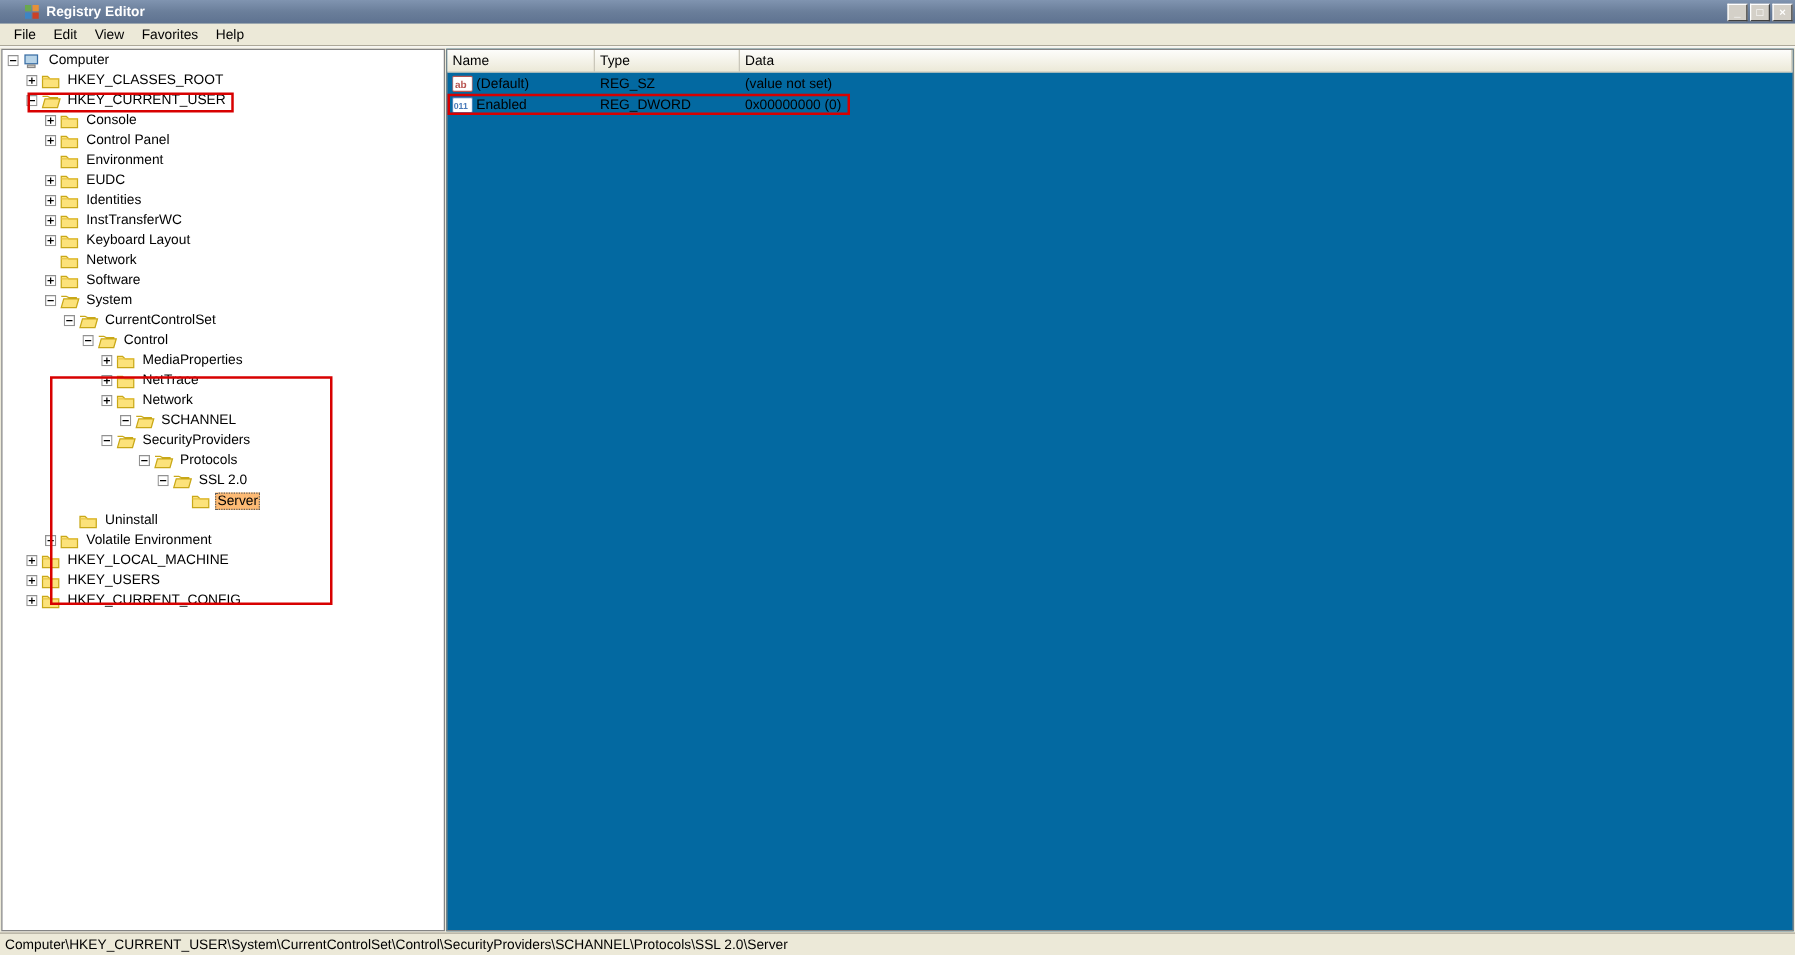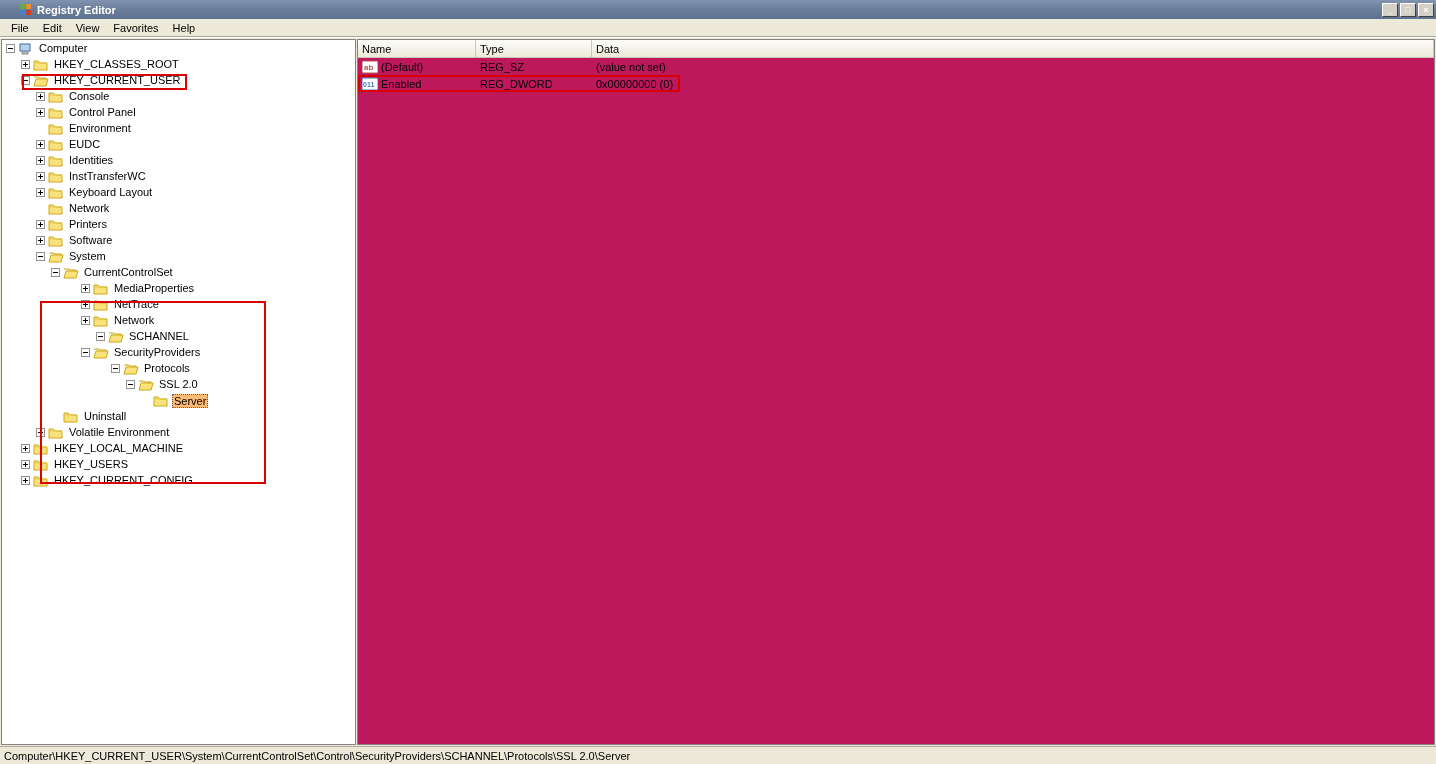--- a/index.html
+++ b/index.html
@@ -22,21 +22,21 @@
   padding-left: 19px;
   font-weight: bold;
 }
 .titlebar .icon { width:14px; height:14px; margin-right:4px; display:inline-flex;align-items:center;justify-content:center;}
 .titlebar .controls { margin-left:auto; display:flex; gap:2px; padding-right:2px;}
 .winbtn { width:16px;height:14px;background:#d4d0c8;border:1px solid #404040;border-top-color:#fff;border-left-color:#fff;font-size:9px;display:flex;align-items:center;justify-content:center;font-family:Arial;}
 .menubar { background:#ece9d8; height:18px; display:flex; align-items:center; padding-left:4px; border-bottom:1px solid #aca899;}
 .menubar span { padding:2px 7px; cursor:default;}
 .content { flex:1; display:flex; min-height:0; border-top:1px solid #fff;}
 .tree-pane { width:355px; background:#fff; border:1px solid #848484; margin:1px; overflow:auto; position:relative;}
-.list-pane { flex:1; background:#be185d; border:1px solid #848484; margin:1px 1px 1px 0; display:flex; flex-direction:column;}
+.list-pane { flex:1; background:#0369a1; border:1px solid #848484; margin:1px 1px 1px 0; display:flex; flex-direction:column;}
 .list-header { display:flex; background:#ece9d8; border-bottom:1px solid #cac7ba; height:18px;}
 .col { border-right:1px solid #cac7ba; padding:2px 4px; display:flex; align-items:center; background:linear-gradient(to bottom,#fdfdfb,#ece9d8);}
 .col-name{width:118px;} .col-type{width:116px;} .col-data{flex:1;}
 .rows { flex:1; position:relative;}
 .row { display:flex; height:17px; align-items:center;}
 .cell-name{width:118px;padding-left:4px;display:flex;align-items:center;gap:3px;}
 .cell-type{width:116px;padding-left:4px;}
 .cell-data{flex:1;padding-left:4px;}
 .statusbar { height:18px; border-top:1px solid #aca899; background:#ece9d8; padding:2px 4px; display:flex;align-items:center;}
 .tree { padding:2px; user-select:none;}
@@ -268,34 +268,20 @@
           <span class="expander">
             <svg width="9" height="9">
               <use href="#plus"></use>
             </svg>
           </span>
           <span class="folder-icon">
             <svg width="16" height="14">
               <use href="#folder"></use>
             </svg>
           </span>
-          <span class="node-label">Printers</span>
-        </div>
-        <div class="node-row">
-          <span class="spacer" style="width:30px"></span>
-          <span class="expander">
-            <svg width="9" height="9">
-              <use href="#plus"></use>
-            </svg>
-          </span>
-          <span class="folder-icon">
-            <svg width="16" height="14">
-              <use href="#folder"></use>
-            </svg>
-          </span>
           <span class="node-label">Software</span>
         </div>
         <div class="node-row">
           <span class="spacer" style="width:30px"></span>
           <span class="expander">
             <svg width="9" height="9">
               <use href="#minus"></use>
             </svg>
           </span>
           <span class="folder-icon">
@@ -311,20 +297,34 @@
             <svg width="9" height="9">
               <use href="#minus"></use>
             </svg>
           </span>
           <span class="folder-icon">
             <svg width="16" height="14">
               <use href="#folder-open"></use>
             </svg>
           </span>
           <span class="node-label">CurrentControlSet</span>
+        </div>
+        <div class="node-row">
+          <span class="spacer" style="width:60px"></span>
+          <span class="expander">
+            <svg width="9" height="9">
+              <use href="#minus"></use>
+            </svg>
+          </span>
+          <span class="folder-icon">
+            <svg width="16" height="14">
+              <use href="#folder-open"></use>
+            </svg>
+          </span>
+          <span class="node-label">Control</span>
         </div>
         <div class="node-row">
           <span class="spacer" style="width:75px"></span>
           <span class="expander">
             <svg width="9" height="9">
               <use href="#plus"></use>
             </svg>
           </span>
           <span class="folder-icon">
             <svg width="16" height="14">

